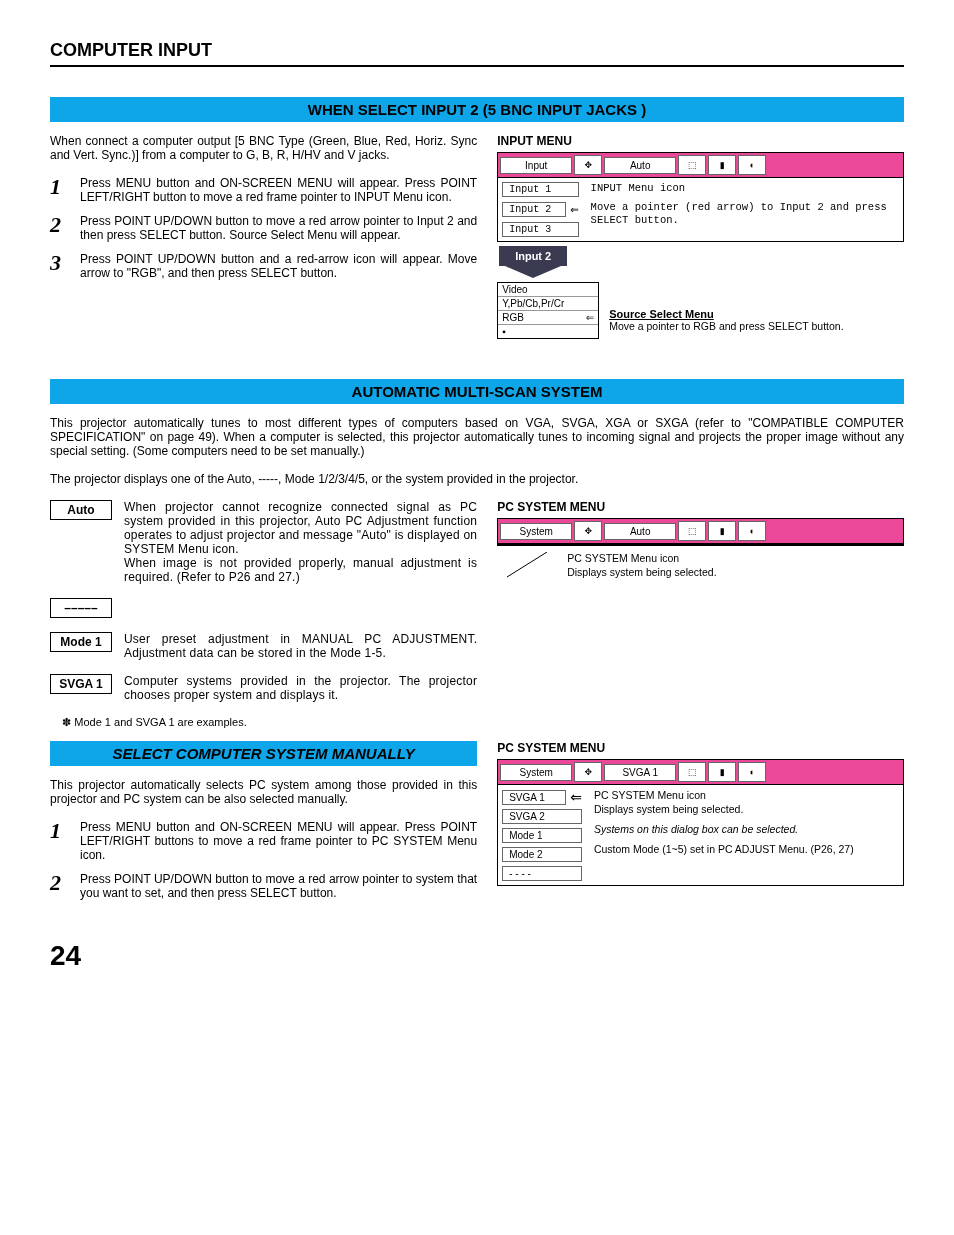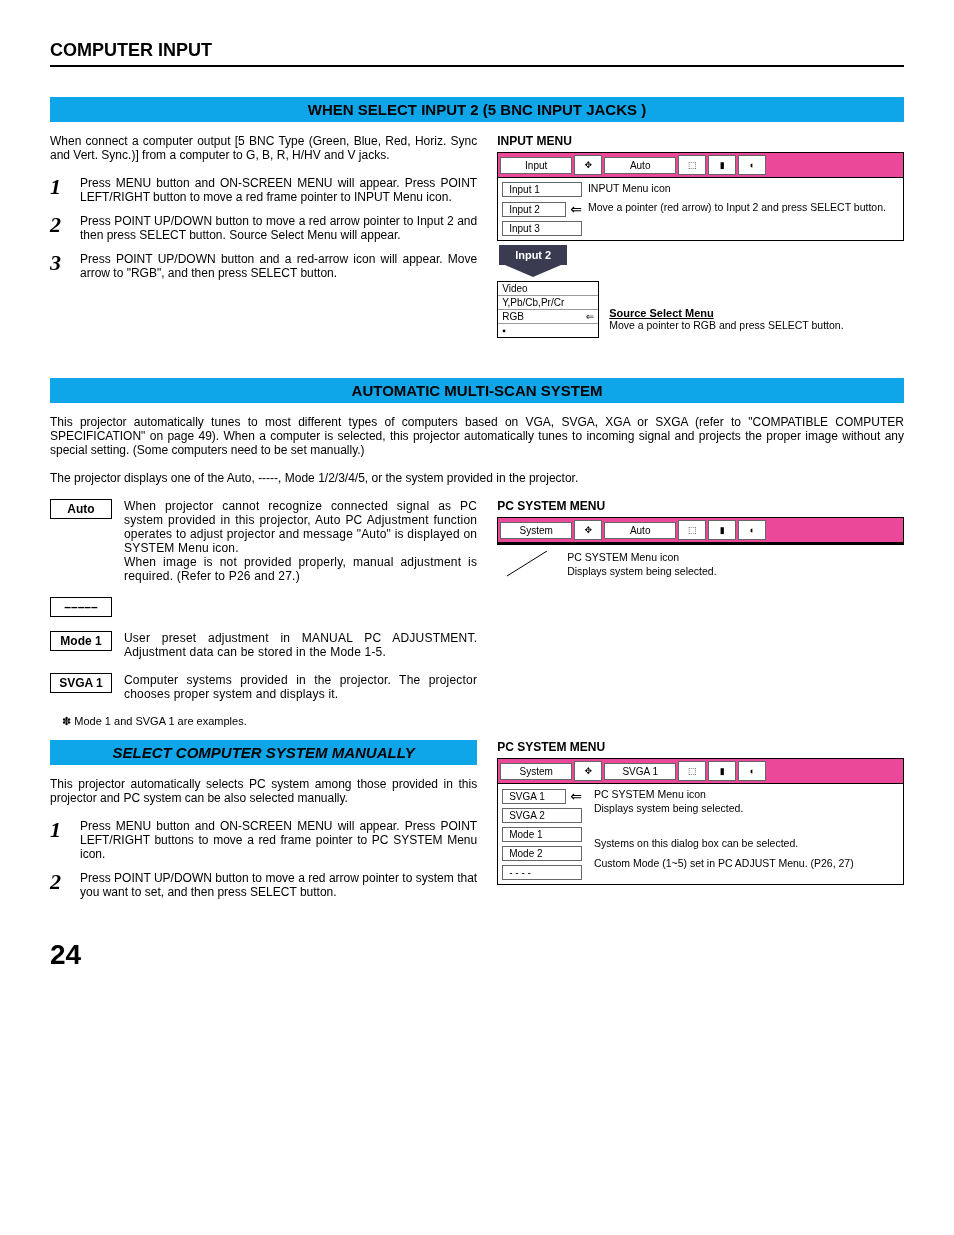--- a/index.html
+++ b/index.html
@@ -207,21 +207,21 @@
     <div class="menu-label">INPUT MENU</div>
     <div class="menu-diagram">
       <div class="menu-header-row">
         <span class="menu-btn">Input</span>
         <span class="icon-box">✥</span>
         <span class="menu-btn">Auto</span>
         <span class="icon-box">⬚</span>
         <span class="icon-box">▮</span>
         <span class="icon-box">◐</span>
       </div>
-      <div style="display:flex; padding:4px; gap:0;">
+      <div style="display:flex; padding:4px; gap:6px;font-family:Liberation Mono, monospace;">
         <div class="input-items">
           <div class="input-item">Input 1</div>
           <div style="display:flex; align-items:center; gap:4px;">
             <div class="input-item">Input 2</div>
             <span class="arrow-left">⇐</span>
           </div>
           <div class="input-item">Input 3</div>
         </div>
         <div style="flex:1; padding-left:6px;">
           <div class="note-text">INPUT Menu icon</div>
@@ -328,21 +328,21 @@
             <span class="arrow-left">⇐</span>
           </div>
           <div class="input-item">SVGA 2</div>
           <div class="input-item">Mode 1</div>
           <div class="input-item">Mode 2</div>
           <div class="input-item">- - - -</div>
         </div>
         <div style="flex:1; padding-left:6px;">
           <div class="note-text" style="white-space:pre-line;">PC SYSTEM Menu icon
 Displays system being selected.</div>
-          <div class="note-text" style="margin-top:22px;">Systems on this dialog box can be selected.</div>
+          <div class="note-text" style="margin-top:7px;font-style:italic;">Systems on this dialog box can be selected.</div>
           <div class="note-text" style="margin-top:6px;">Custom Mode (1~5) set in PC ADJUST Menu.  (P26, 27)</div>
         </div>
       </div>
     </div>
   </div>
 </div>
 
 <div class="page-num">24</div>
 
 </body></html>

